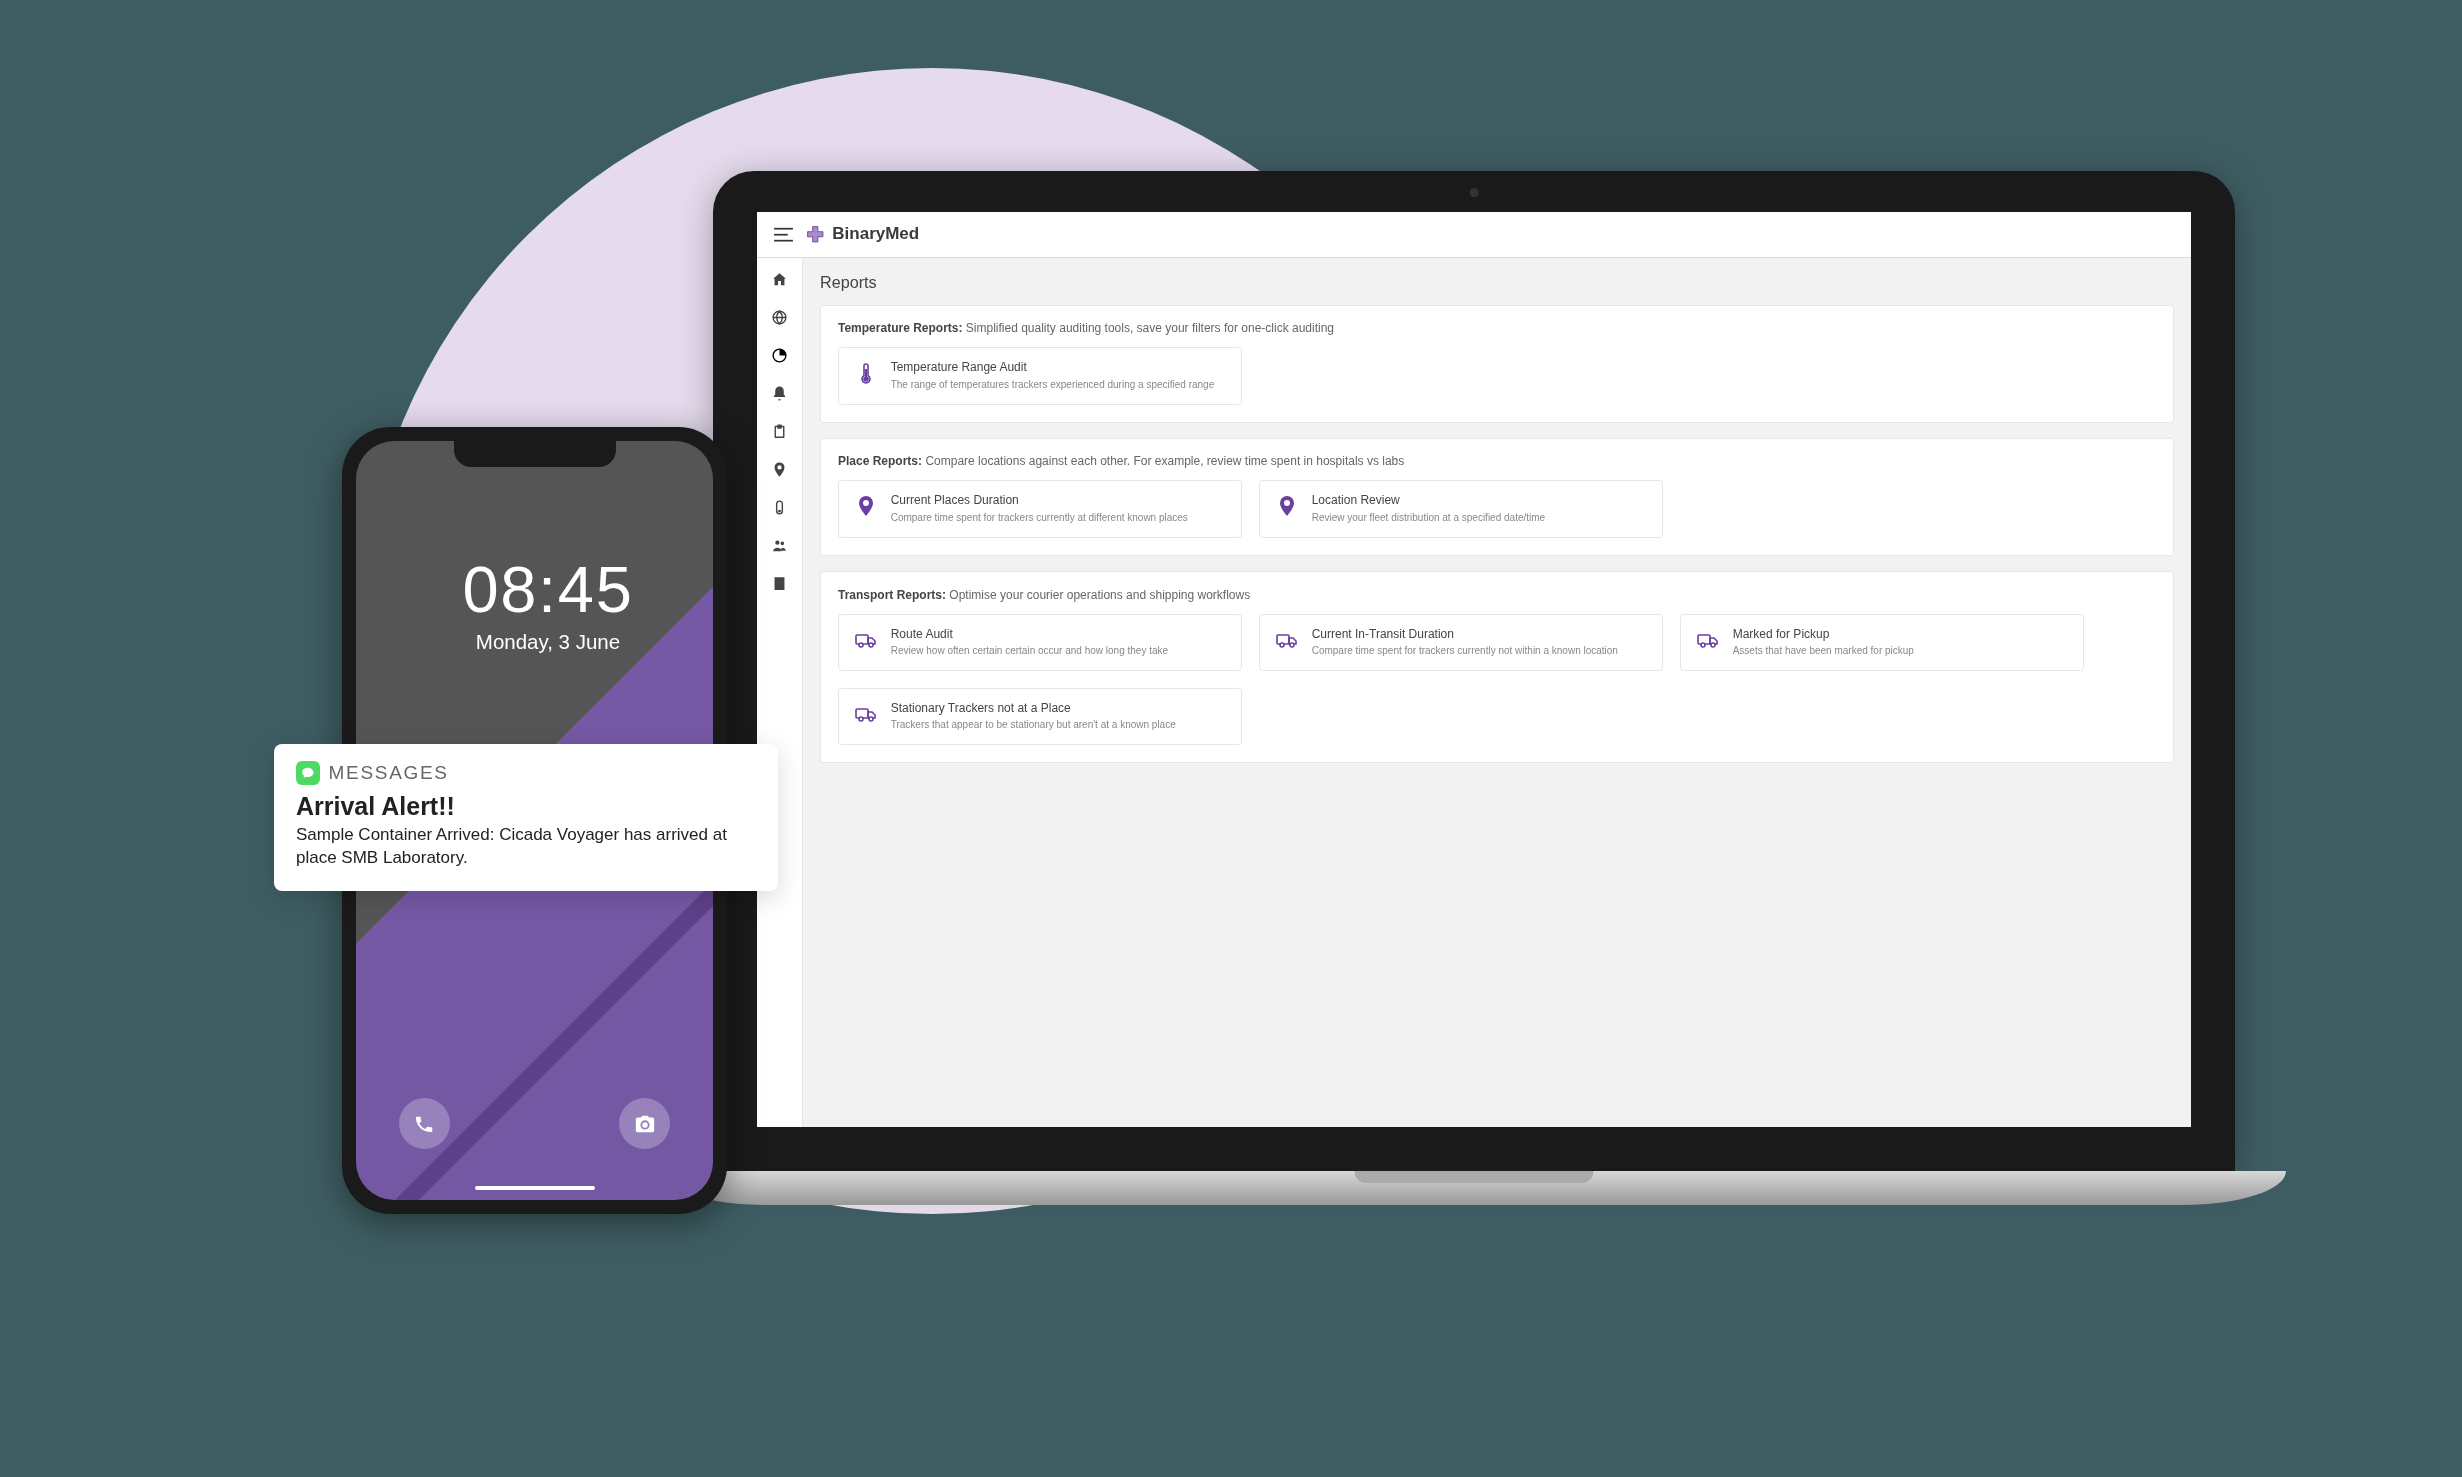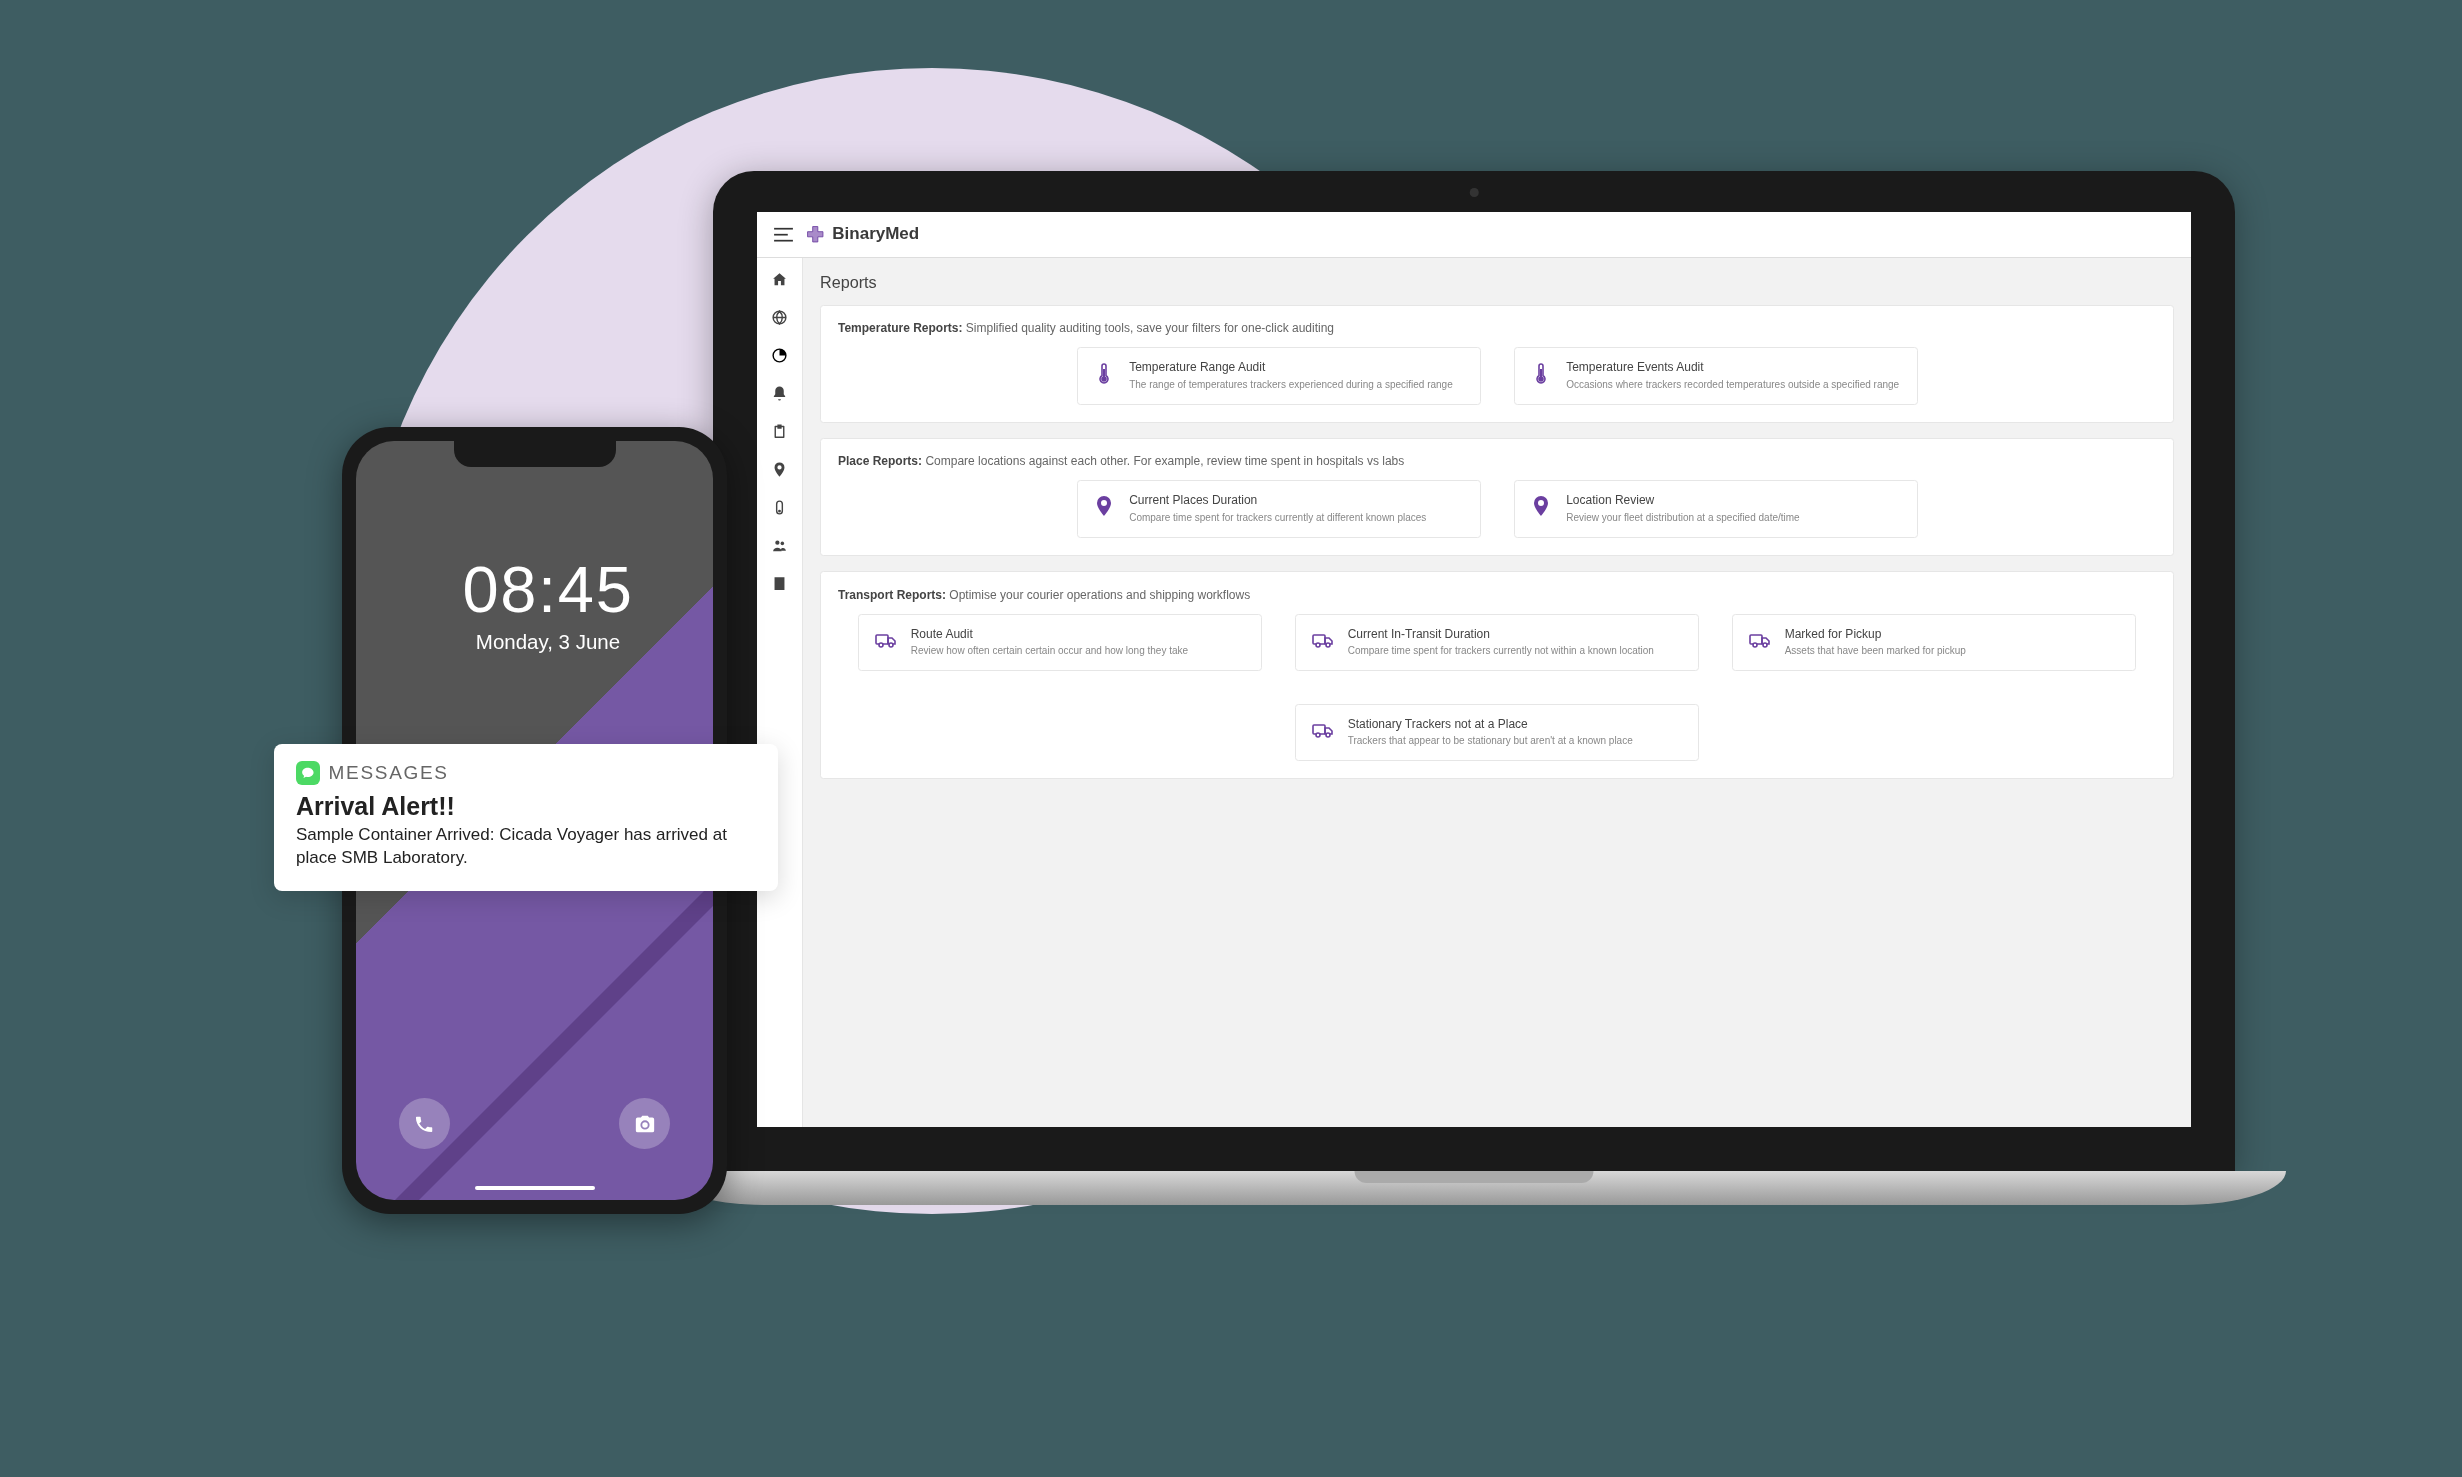--- a/index.html
+++ b/index.html
@@ -139,23 +139,22 @@
   margin-bottom: 15.4px;
 }
 .section-header {
   font-size: 12px;
   color: #666;
   margin-bottom: 12px;
 }
 .section-header b { color: #444; font-weight: 600; }
 .cards {
   display: flex;
-  gap: 33px;
+  gap: 17px;
   flex-wrap: wrap;
-  justify-content: center;
 }
 .card {
   width: 404px;
   background: #fff;
   border: 0.9px solid #e6e6e6;
   border-radius: 3.4px;
   padding: 12px 13.7px;
   display: flex;
   gap: 12px;
   align-items: flex-start;
@@ -406,33 +405,20 @@
                     <div class="card-icon">
                       <svg viewBox="0 0 24 24" fill="none" stroke="#6b3fa0" stroke-width="1.6">
                         <path d="M12 3a2 2 0 00-2 2v9.5a4 4 0 104 0V5a2 2 0 00-2-2z"></path>
                         <circle cx="12" cy="18" r="2" fill="#6b3fa0"></circle>
                         <line x1="12" y1="16" x2="12" y2="8" stroke="#6b3fa0" stroke-width="2"></line>
                       </svg>
                     </div>
                     <div class="card-body">
                       <div class="card-title">Temperature Range Audit</div>
                       <div class="card-desc">The range of temperatures trackers experienced during a specified range</div>
-                    </div>
-                  </div>
-                  <div class="card">
-                    <div class="card-icon">
-                      <svg viewBox="0 0 24 24" fill="none" stroke="#6b3fa0" stroke-width="1.6">
-                        <path d="M12 3a2 2 0 00-2 2v9.5a4 4 0 104 0V5a2 2 0 00-2-2z"></path>
-                        <circle cx="12" cy="18" r="2" fill="#6b3fa0"></circle>
-                        <line x1="12" y1="16" x2="12" y2="8" stroke="#6b3fa0" stroke-width="2"></line>
-                      </svg>
-                    </div>
-                    <div class="card-body">
-                      <div class="card-title">Temperature Events Audit</div>
-                      <div class="card-desc">Occasions where trackers recorded temperatures outside a specified range</div>
                     </div>
                   </div>
                 </div>
               </div>
               <div class="report-section">
                 <div class="section-header"><b>Place Reports:</b> <span>Compare locations against each other. For example, review time spent in hospitals vs labs</span></div>
                 <div class="cards">
                   <div class="card">
                     <div class="card-icon">
                       <svg viewBox="0 0 24 24" fill="#6b3fa0">

